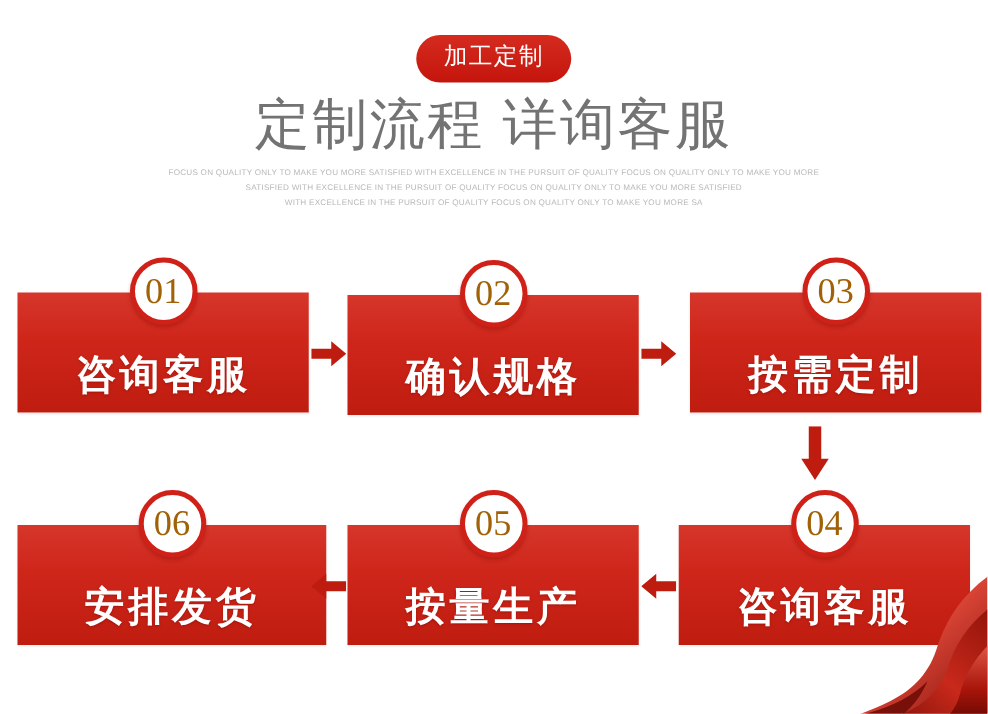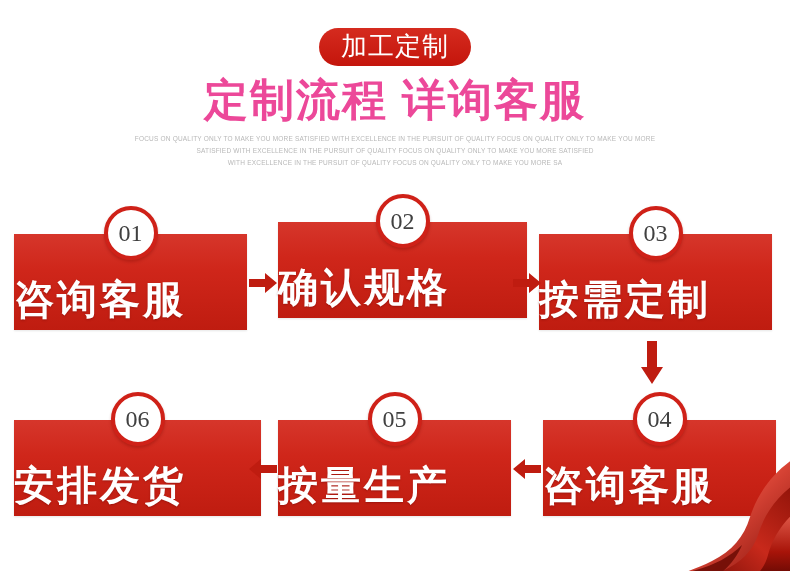--- a/index.html
+++ b/index.html
@@ -29,36 +29,36 @@
   .badge-pill {
     position: absolute;
     left: 50%;
     top: 28px;
     transform: translateX(-50%);
     background: #cf1f16;
     background: linear-gradient(180deg, #d52b1f 0%, #c4150c 100%);
     color: #ffffff;
     border-radius: 19px;
     padding: 6px 22px 8px 22px;
-    font-size: 26px;
+    font-size: 19px;
     line-height: 24px;
     letter-spacing: 1px;
     font-weight: 400;
     white-space: nowrap;
   }
   .main-title {
     position: absolute;
     left: 0;
     top: 74px;
     width: 790px;
     text-align: center;
-    color: #ec4899;
+    color: #737373;
     font-size: 44px;
     line-height: 52px;
-    font-weight: 700;
+    font-weight: 400;
     letter-spacing: 2px;
     white-space: nowrap;
   }
   .sub-lines {
     position: absolute;
     left: 0;
     top: 133px;
     width: 790px;
     text-align: center;
     color: #b8b8b8;
@@ -84,56 +84,56 @@
     width: 233px;
     height: 96px;
     background: linear-gradient(180deg, #d6362b 0%, #cf261a 38%, #bf1c10 100%);
     box-shadow: 0 1px 2px rgba(0,0,0,0.10);
   }
   .step .label {
     position: absolute;
     left: 0;
     right: 0;
     bottom: 8px;
-    text-align: left;
+    text-align: center;
     color: #ffffff;
-    font-size: 40px;
+    font-size: 32px;
     line-height: 46px;
     font-weight: 700;
     letter-spacing: 3px;
     white-space: nowrap;
     text-shadow: 0 1px 2px rgba(90,0,0,0.35);
   }
   .num-badge {
     position: absolute;
     left: 50%;
     top: -28px;
     transform: translateX(-50%);
     width: 54px;
     height: 54px;
     border-radius: 50%;
     background: #ffffff;
     border: 4px solid #cf2118;
     box-sizing: border-box;
     display: flex;
     align-items: center;
     justify-content: center;
-    color: #404040;
-    font-size: 24px;
+    color: #a16207;
+    font-size: 29px;
     line-height: 29px;
     font-weight: 400;
     font-family: "Liberation Serif", "DejaVu Serif", serif;
     letter-spacing: 0px;
     box-shadow: 0 2px 3px rgba(120,10,0,0.30);
   }
 
   
   .step-1 { left: 14px;  top: 234px; }
-  .step-2 { left: 278px; top: 222px; padding-left: 16px; }
-  .step-3 { left: 539px; top: 234px; }
+  .step-2 { left: 278px; top: 236px; }
+  .step-3 { left: 552px; top: 234px; }
   .step-4 { left: 543px; top: 420px; }
   .step-5 { left: 278px; top: 420px; }
   .step-6 { left: 14px;  top: 420px; padding-left: 14px; }
 
   
   .arrow {
     position: absolute;
     color: #bf1c10;
   }
   .arrow svg { display: block; }

